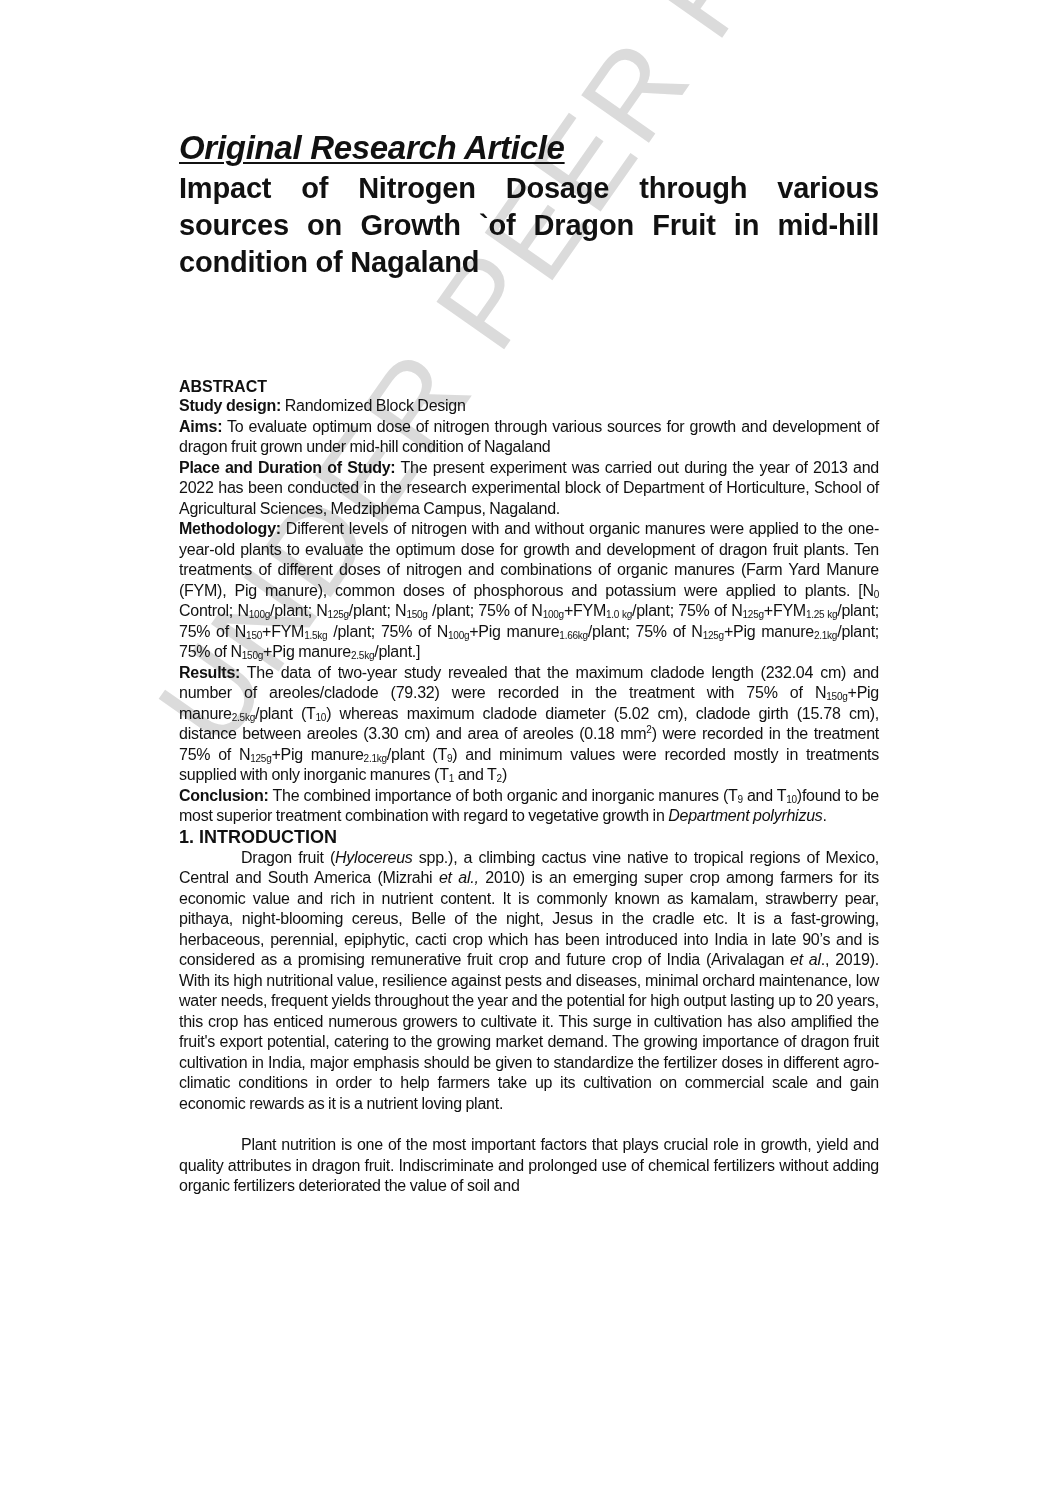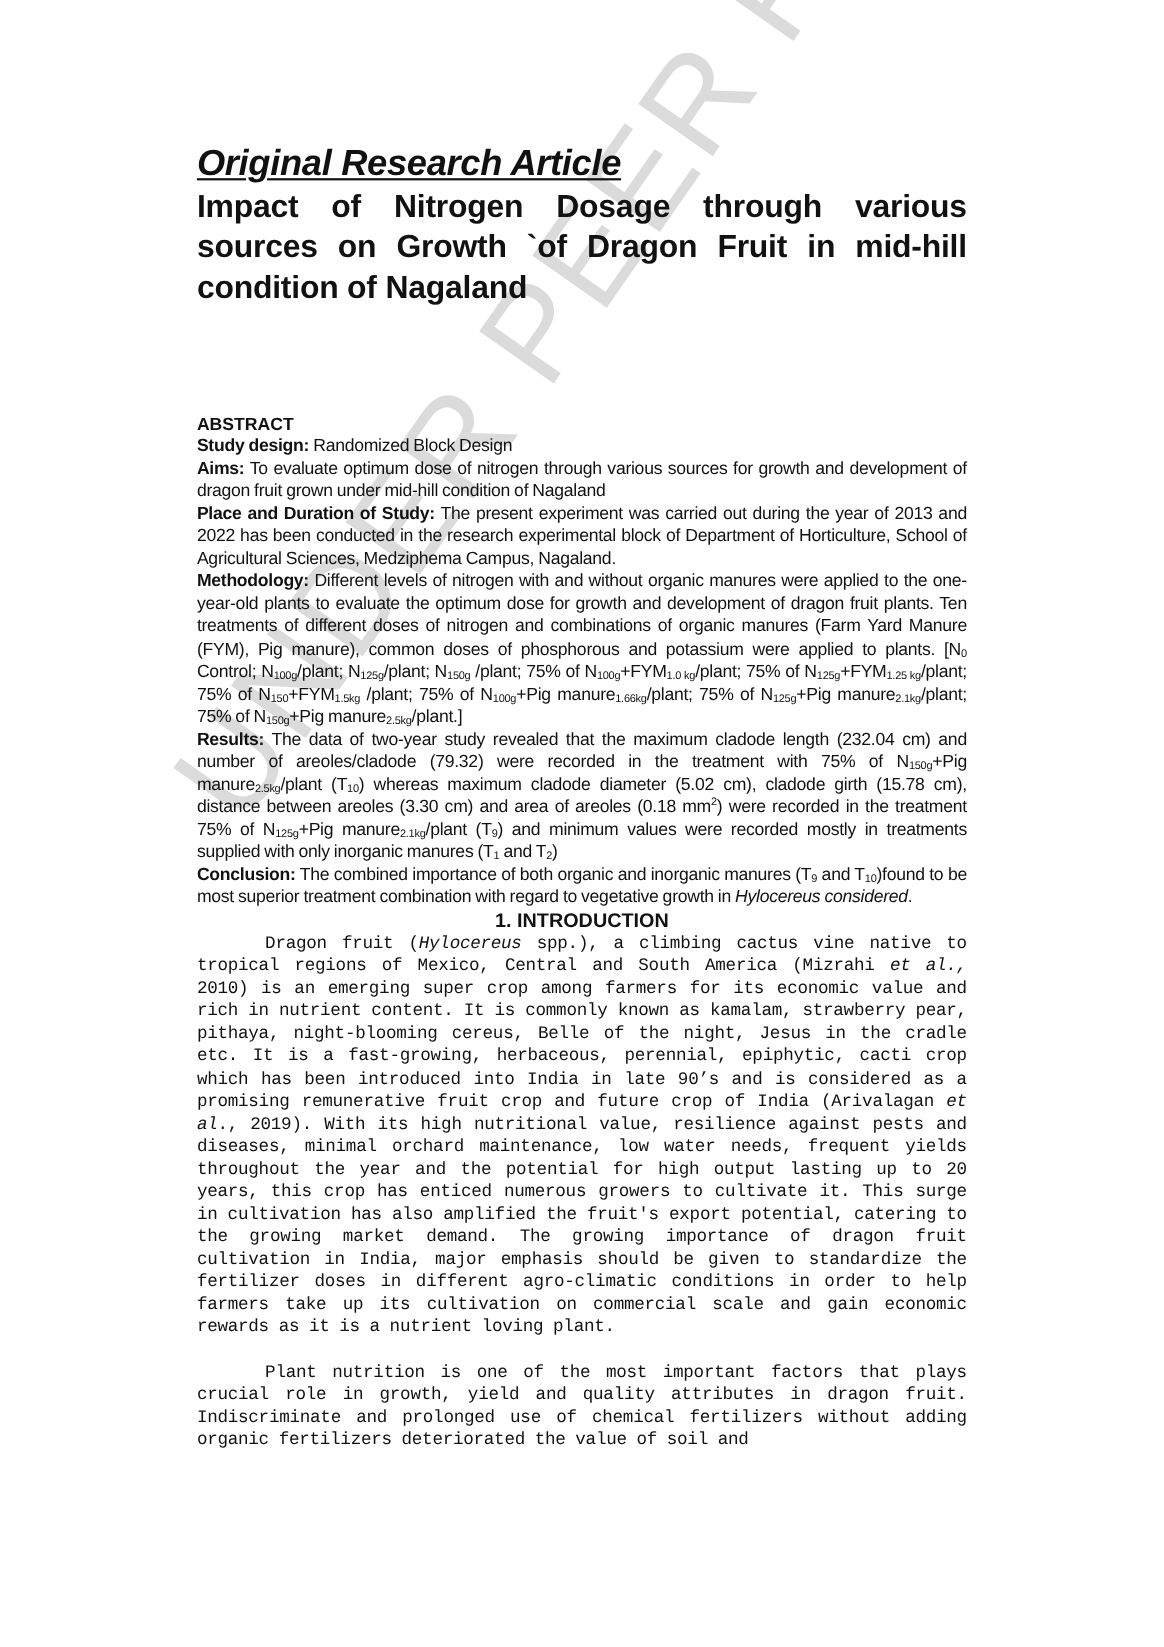--- a/index.html
+++ b/index.html
@@ -22,22 +22,22 @@
   }
   .abstract { margin-top: 96px; }
   .heading { font-weight: bold; font-size: 16px; line-height: 19px; margin: 0; }
   .para {
     font-size: 16px; line-height: 20.5px; margin: 0; text-align: justify;
     letter-spacing: -0.25px; word-spacing: -0.5px;
   }
   .lbl { font-weight: bold; }
   .para sub { font-size: 10px; vertical-align: -2px; line-height: 0; }
   .para sup { font-size: 10px; vertical-align: 6px; line-height: 0; }
-  .intro-heading { font-size: 18px; font-weight: bold; line-height: 21px; margin: 0; text-align: center; }
-  .indent { text-indent: 62px; font-family: Liberation Mono, monospace; }
+  .intro-heading { font-size: 18px; font-weight: bold; line-height: 21px; margin: 0; }
+  .indent { text-indent: 62px; }
   .gap { height: 21px; }
   .watermark {
     position: absolute; left: 130px; top: 690px;
     font-family: "Liberation Sans", sans-serif; font-size: 120px;
     font-weight: normal; color: #cfcfcf; opacity: 0.75;
     transform: rotate(-55deg); transform-origin: left top;
     white-space: nowrap; letter-spacing: 4px; pointer-events: none;
     -webkit-text-stroke: 0;
   }
   .wm-wrap { position: absolute; left: 0; top: 0; width: 1058px; height: 1497px; pointer-events: none; }
@@ -60,21 +60,21 @@
       <p class="para"><span class="lbl">Study design:</span><span> Randomized Block Design</span></p>
 
       <p class="para"><span class="lbl">Aims:</span><span> To evaluate optimum dose of nitrogen through various sources for growth and development of dragon fruit grown under mid-hill condition of Nagaland</span></p>
 
       <p class="para"><span class="lbl">Place and Duration of Study:</span><span> The present experiment was carried out during the year of 2013 and 2022 has been conducted in the research experimental block of Department of Horticulture, School of Agricultural Sciences, Medziphema Campus, Nagaland.</span></p>
 
       <p class="para"><span class="lbl">Methodology:</span><span> Different levels of nitrogen with and without organic manures were applied to the one-year-old plants to evaluate the optimum dose for growth and development of dragon fruit plants. Ten treatments of different doses of nitrogen and combinations of organic manures (Farm Yard Manure (FYM), Pig manure), common doses of phosphorous and potassium were applied to plants. </span><span id="treatment-list"><span><span>[N</span><sub>0</sub><span> Control; </span></span><span><span>N</span><sub>100g</sub><span>/plant; </span></span><span><span>N</span><sub>125g</sub><span>/plant; </span></span><span><span>N</span><sub>150g</sub><span> /plant; </span></span><span><span>75% of N</span><sub>100g</sub><span>+FYM</span><sub>1.0 kg</sub><span>/plant; </span></span><span><span>75% of N</span><sub>125g</sub><span>+FYM</span><sub>1.25 kg</sub><span>/plant; </span></span><span><span>75% of N</span><sub>150</sub><span>+FYM</span><sub>1.5kg</sub><span> /plant; </span></span><span><span>75% of N</span><sub>100g</sub><span>+Pig manure</span><sub>1.66kg</sub><span>/plant; </span></span><span><span>75% of N</span><sub>125g</sub><span>+Pig manure</span><sub>2.1kg</sub><span>/plant; </span></span><span><span>75% of N</span><sub>150g</sub><span>+Pig manure</span><sub>2.5kg</sub><span>/plant.]</span></span></span></p>
 
       <p class="para"><span class="lbl">Results:</span><span> The data of two-year study revealed that the maximum cladode length (232.04 cm) and number of areoles/cladode (79.32) were recorded in the treatment with 75% of N</span><sub>150g</sub><span>+Pig manure</span><sub>2.5kg</sub><span>/plant (T</span><sub>10</sub><span>) whereas maximum cladode diameter (5.02 cm), cladode girth (15.78 cm), distance between areoles (3.30 cm) and area of areoles (0.18 mm</span><sup>2</sup><span>) were recorded in the treatment 75% of N</span><sub>125g</sub><span>+Pig manure</span><sub>2.1kg</sub><span>/plant (T</span><sub>9</sub><span>) and minimum values were recorded mostly in treatments supplied with only inorganic manures (T</span><sub>1</sub><span> and T</span><sub>2</sub><span>)</span></p>
 
-      <p class="para"><span class="lbl">Conclusion:</span><span> The combined importance of both organic and inorganic manures (T</span><sub>9</sub><span> and T</span><sub>10</sub><span>)found to be most superior treatment combination with regard to vegetative growth in </span><i>Hylocereus considered</i><span>.</span></p>
+      <p class="para"><span class="lbl">Conclusion:</span><span> The combined importance of both organic and inorganic manures (T</span><sub>9</sub><span> and T</span><sub>10</sub><span>)found to be most superior treatment combination with regard to vegetative growth in </span><i>Department polyrhizus</i><span>.</span></p>
     </section>
 
     <section>
       <p class="intro-heading">1. INTRODUCTION</p>
       <p class="para indent"><span>Dragon fruit (</span><i>Hylocereus</i><span> spp.), a climbing cactus vine native to tropical regions of Mexico, Central and South America (Mizrahi </span><i>et al.,</i><span> 2010) is an emerging super crop among farmers for its economic value and rich in nutrient content. It is commonly known as kamalam, strawberry pear, pithaya, night-blooming cereus, Belle of the night, Jesus in the cradle etc. It is a fast-growing, herbaceous, perennial, epiphytic, cacti crop which has been introduced into India in late 90’s and is considered as a promising remunerative fruit crop and future crop of India (Arivalagan </span><i>et al</i><span>., 2019). With its high nutritional value, resilience against pests and diseases, minimal orchard maintenance, low water needs, frequent yields throughout the year and the potential for high output lasting up to 20 years, this crop has enticed numerous growers to cultivate it. This surge in cultivation has also amplified the fruit's export potential, catering to the growing market demand. The growing importance of dragon fruit cultivation in India, major emphasis should be given to standardize the fertilizer doses in different agro-climatic conditions in order to help farmers take up its cultivation on commercial scale and gain economic rewards as it is a nutrient loving plant.</span></p>
       <div class="gap"></div>
       <p class="para indent">Plant nutrition is one of the most important factors that plays crucial role in growth, yield and quality attributes in dragon fruit. Indiscriminate and prolonged use of chemical fertilizers without adding organic fertilizers deteriorated the value of soil and</p>
     </section>
   </div>
 </div>

